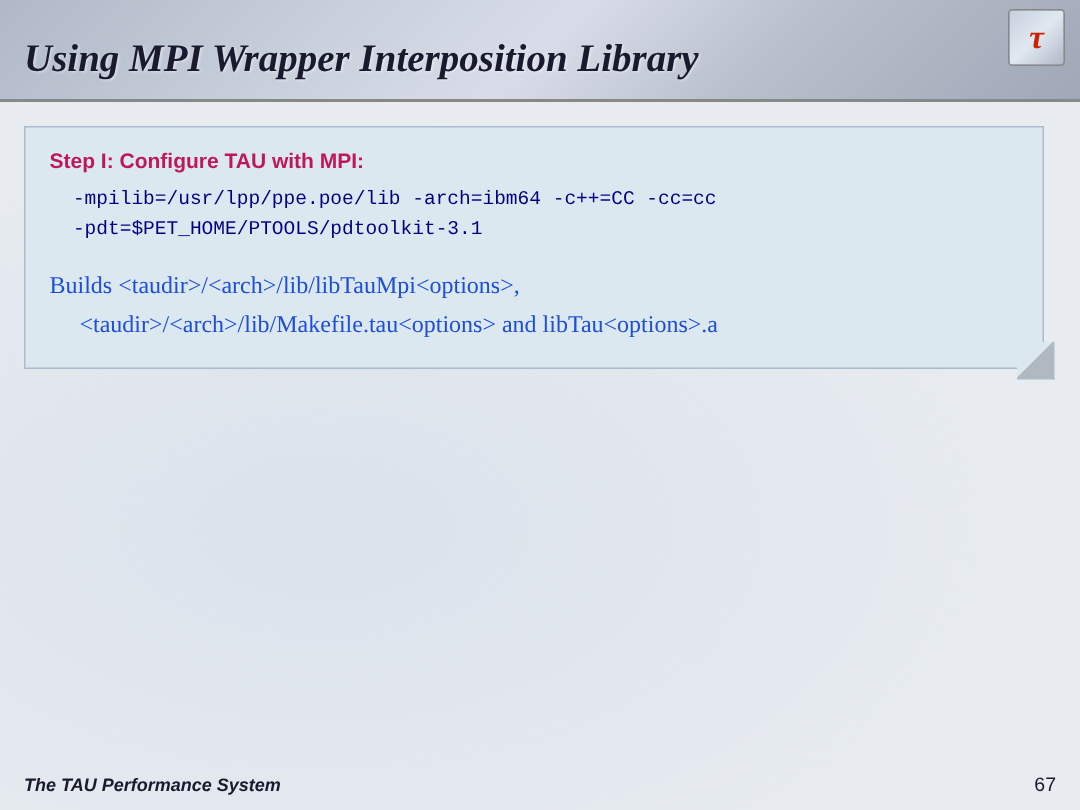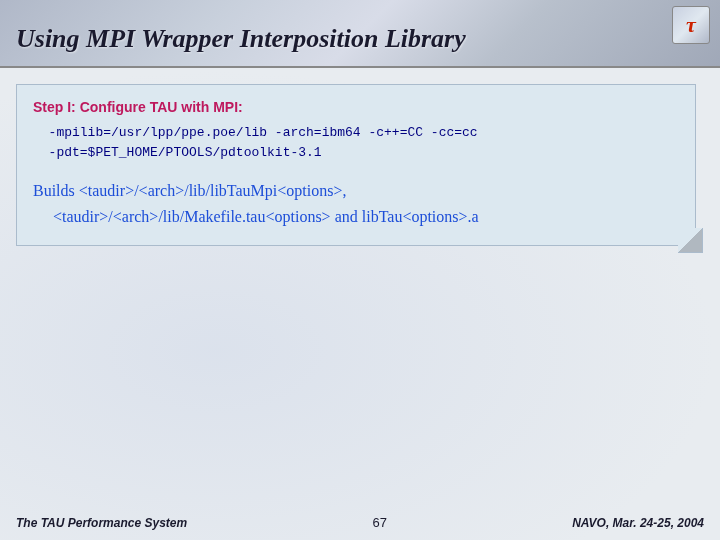--- a/index.html
+++ b/index.html
@@ -195,16 +195,15 @@
         <div class="indent">&lt;taudir&gt;/&lt;arch&gt;/lib/Makefile.tau&lt;options&gt; and libTau&lt;options&gt;.a</div>
       </div>
 
     </div>
 
   </div>
 
   <div class="footer">
     <span class="footer-left">The TAU Performance System</span>
     <span class="footer-center">67</span>
-    <span class="footer-right">NAVO, Mar. 24-25, 2004</span>
   </div>
 
 </div>
 
 </body></html>

